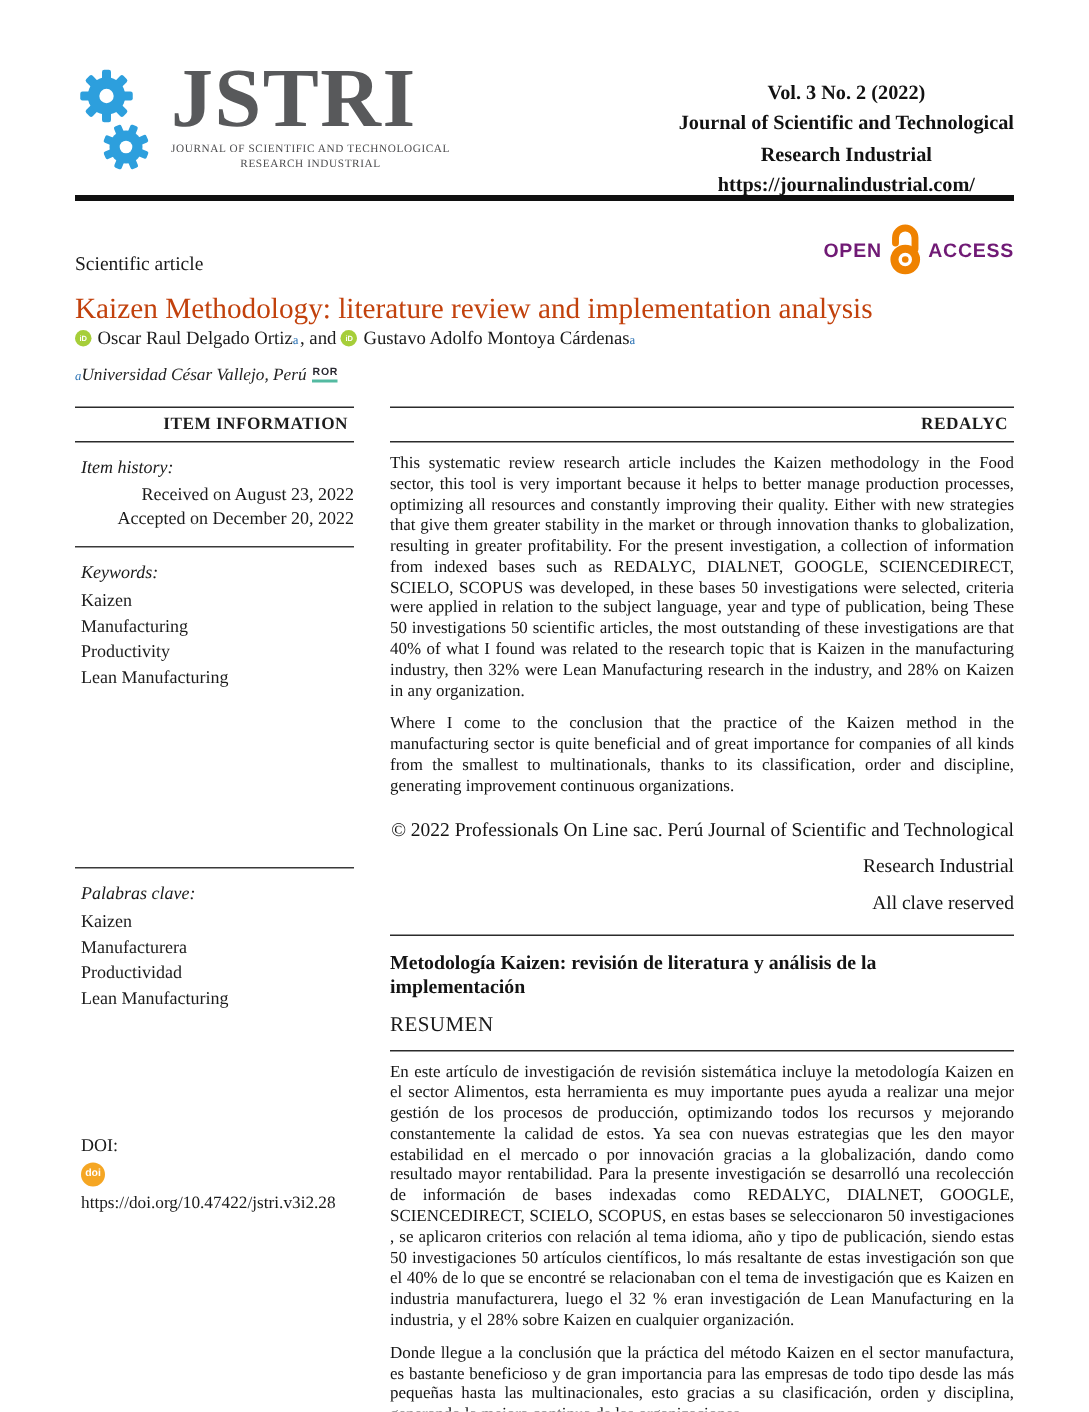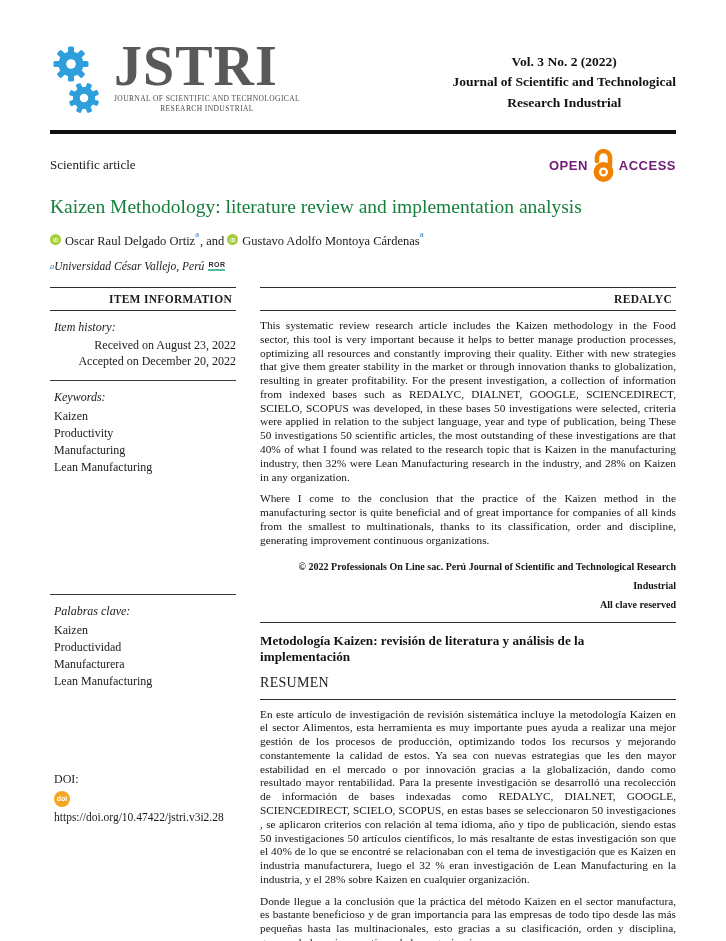--- a/index.html
+++ b/index.html
@@ -12,28 +12,28 @@
   .logo { display:flex; align-items:flex-start; }
   .logo-gears { margin-top:2px; }
   .logo-textblock { margin-left:6px; }
   .logo-acronym { font-size:56px; line-height:52px; font-weight:bold; color:#58595b; letter-spacing:1px; }
   .logo-tagline { font-size:7.5px; color:#4d4d4f; letter-spacing:.4px; text-align:center; line-height:1.35; margin-top:2px; }
   .issue-info { text-align:center; font-weight:bold; font-size:13.5px; line-height:1.5; color:#121212; margin-top:12px; }
   .issue-info .link { color:#121212; text-decoration:none; }
   .thick-rule { height:4px; background:#101010; margin-top:6px; }
 
   
-  .type-row { display:flex; justify-content:space-between; align-items:center; margin-top:12px; height:38px;gap:16px; }
+  .type-row { display:flex; justify-content:space-between; align-items:flex-end; margin-top:12px; height:38px;gap:16px; }
   .article-type { font-size:13px; }
   .oa-badge { display:flex; align-items:center; gap:2px; }
   .oa-word { font-family:"Liberation Sans", sans-serif; font-weight:bold; font-size:13px; color:#701a75; letter-spacing:.5px; }
 
   
-  .article-title { font-size:19.5px; font-weight:normal; margin-top:12px; color:#15803d; }
-  .authors { margin-top:16px; font-size:12.5px; display:flex; align-items:flex-start; flex-wrap:wrap; }
+  .article-title { font-size:19.5px; font-weight:normal; margin-top:12px; color:#c2410c; }
+  .authors { font-size:12.5px; display:flex; align-items:center; flex-wrap:wrap; }
   .orcid-dot { display:inline-flex; width:11px; height:11px; border-radius:50%; background:#a6ce39;
                color:#fff; font-family:"Liberation Sans",sans-serif; font-size:5px; font-weight:bold;
                align-items:center; justify-content:center; margin-right:4px; }
   sup.aff-mark { color:#2e74b5; font-size:8.5px; vertical-align:super; line-height:0; }
   .author-sep { margin:0 3px 0 1px; }
   .affiliation { margin-top:11px; font-size:11.5px; font-style:italic; color:#222; display:flex; align-items:center; }
   .ror-tag { font-family:"Liberation Sans",sans-serif; font-style:normal; font-weight:bold; font-size:7px;
              color:#2b2b33; letter-spacing:.5px; margin-left:4px; border-bottom:2px solid #53baa1; line-height:1.2; }
 
   
@@ -48,21 +48,21 @@
   .thin-rule { border-top:1.2px solid #3a3a3a; margin-top:10px; }
   .palabras-rule { margin-top:118px; }
   .doi-block { margin-top:82px; }
   .doi-icon { display:inline-flex; width:16px; height:16px; border-radius:50%; background:#f5a623;
               color:#fff; font-family:"Liberation Sans",sans-serif; font-weight:bold; font-size:7px;
               align-items:center; justify-content:center; margin:4px 0 3px 0; }
   .doi-link { color:#1a1a1a; text-decoration:none; font-size:11.5px; }
 
   .right-col { font-size:11px; }
   .abs-para { text-align:justify; line-height:1.22; margin-top:8px; font-size:11.3px; color:#141414; }
-  .copyright { text-align:right; font-weight:bold; font-size:10px; margin-top:9px; line-height:1.9; color:#141414; }
+  .copyright { text-align:right; font-weight:normal; font-size:13px; margin-top:9px; line-height:1.9; color:#141414; }
   .section-divider { border-top:1.3px solid #2b2b2b; margin-top:8px; }
   .es-title { font-weight:bold; font-size:13.2px; margin-top:10px; color:#141414; }
   .es-heading { font-size:14px; margin-top:10px; letter-spacing:.3px; }
 </style>
 </head>
 <body>
 
 <div class="page">
 
   <header class="masthead">
@@ -102,20 +102,21 @@
         <div class="logo-tagline">
           <div>JOURNAL OF SCIENTIFIC AND TECHNOLOGICAL</div>
           <div>RESEARCH INDUSTRIAL</div>
         </div>
       </div>
     </div>
     <div class="issue-info">
       <div>Vol. 3 No. 2 (2022)</div>
       <div>Journal of Scientific and Technological</div>
       <div>Research Industrial</div>
+      <div><a class="link" href="#">https://journalindustrial.com/</a></div>
     </div>
   </header>
 
   <div class="thick-rule"></div>
 
   <div class="type-row">
     <span class="article-type">Scientific article</span>
     <span class="oa-badge">
       <span class="oa-word">OPEN</span>
       <svg width="27" height="36" viewBox="0 0 27 36">
@@ -151,30 +152,30 @@
       <div class="col-heading">ITEM INFORMATION</div>
       <div class="inner-pad">
         <div class="italic-label">Item history:</div>
         <div class="info-line">Received on August 23, 2022</div>
         <div class="info-line">Accepted on December 20, 2022</div>
       </div>
       <div class="thin-rule"></div>
       <div class="inner-pad">
         <div class="italic-label">Keywords:</div>
         <div class="kw-item">Kaizen</div>
+        <div class="kw-item">Manufacturing</div>
         <div class="kw-item">Productivity</div>
-        <div class="kw-item">Manufacturing</div>
         <div class="kw-item">Lean Manufacturing</div>
       </div>
       <div class="thin-rule palabras-rule"></div>
       <div class="inner-pad">
         <div class="italic-label">Palabras clave:</div>
         <div class="kw-item">Kaizen</div>
+        <div class="kw-item">Manufacturera</div>
         <div class="kw-item">Productividad</div>
-        <div class="kw-item">Manufacturera</div>
         <div class="kw-item">Lean Manufacturing</div>
       </div>
       <div class="doi-block inner-pad">
         <div>DOI:</div>
         <span class="doi-icon">doi</span>
         <div><a class="doi-link" href="#">https://doi.org/10.47422/jstri.v3i2.28</a></div>
       </div>
     </aside>
 
     <section class="right-col">

